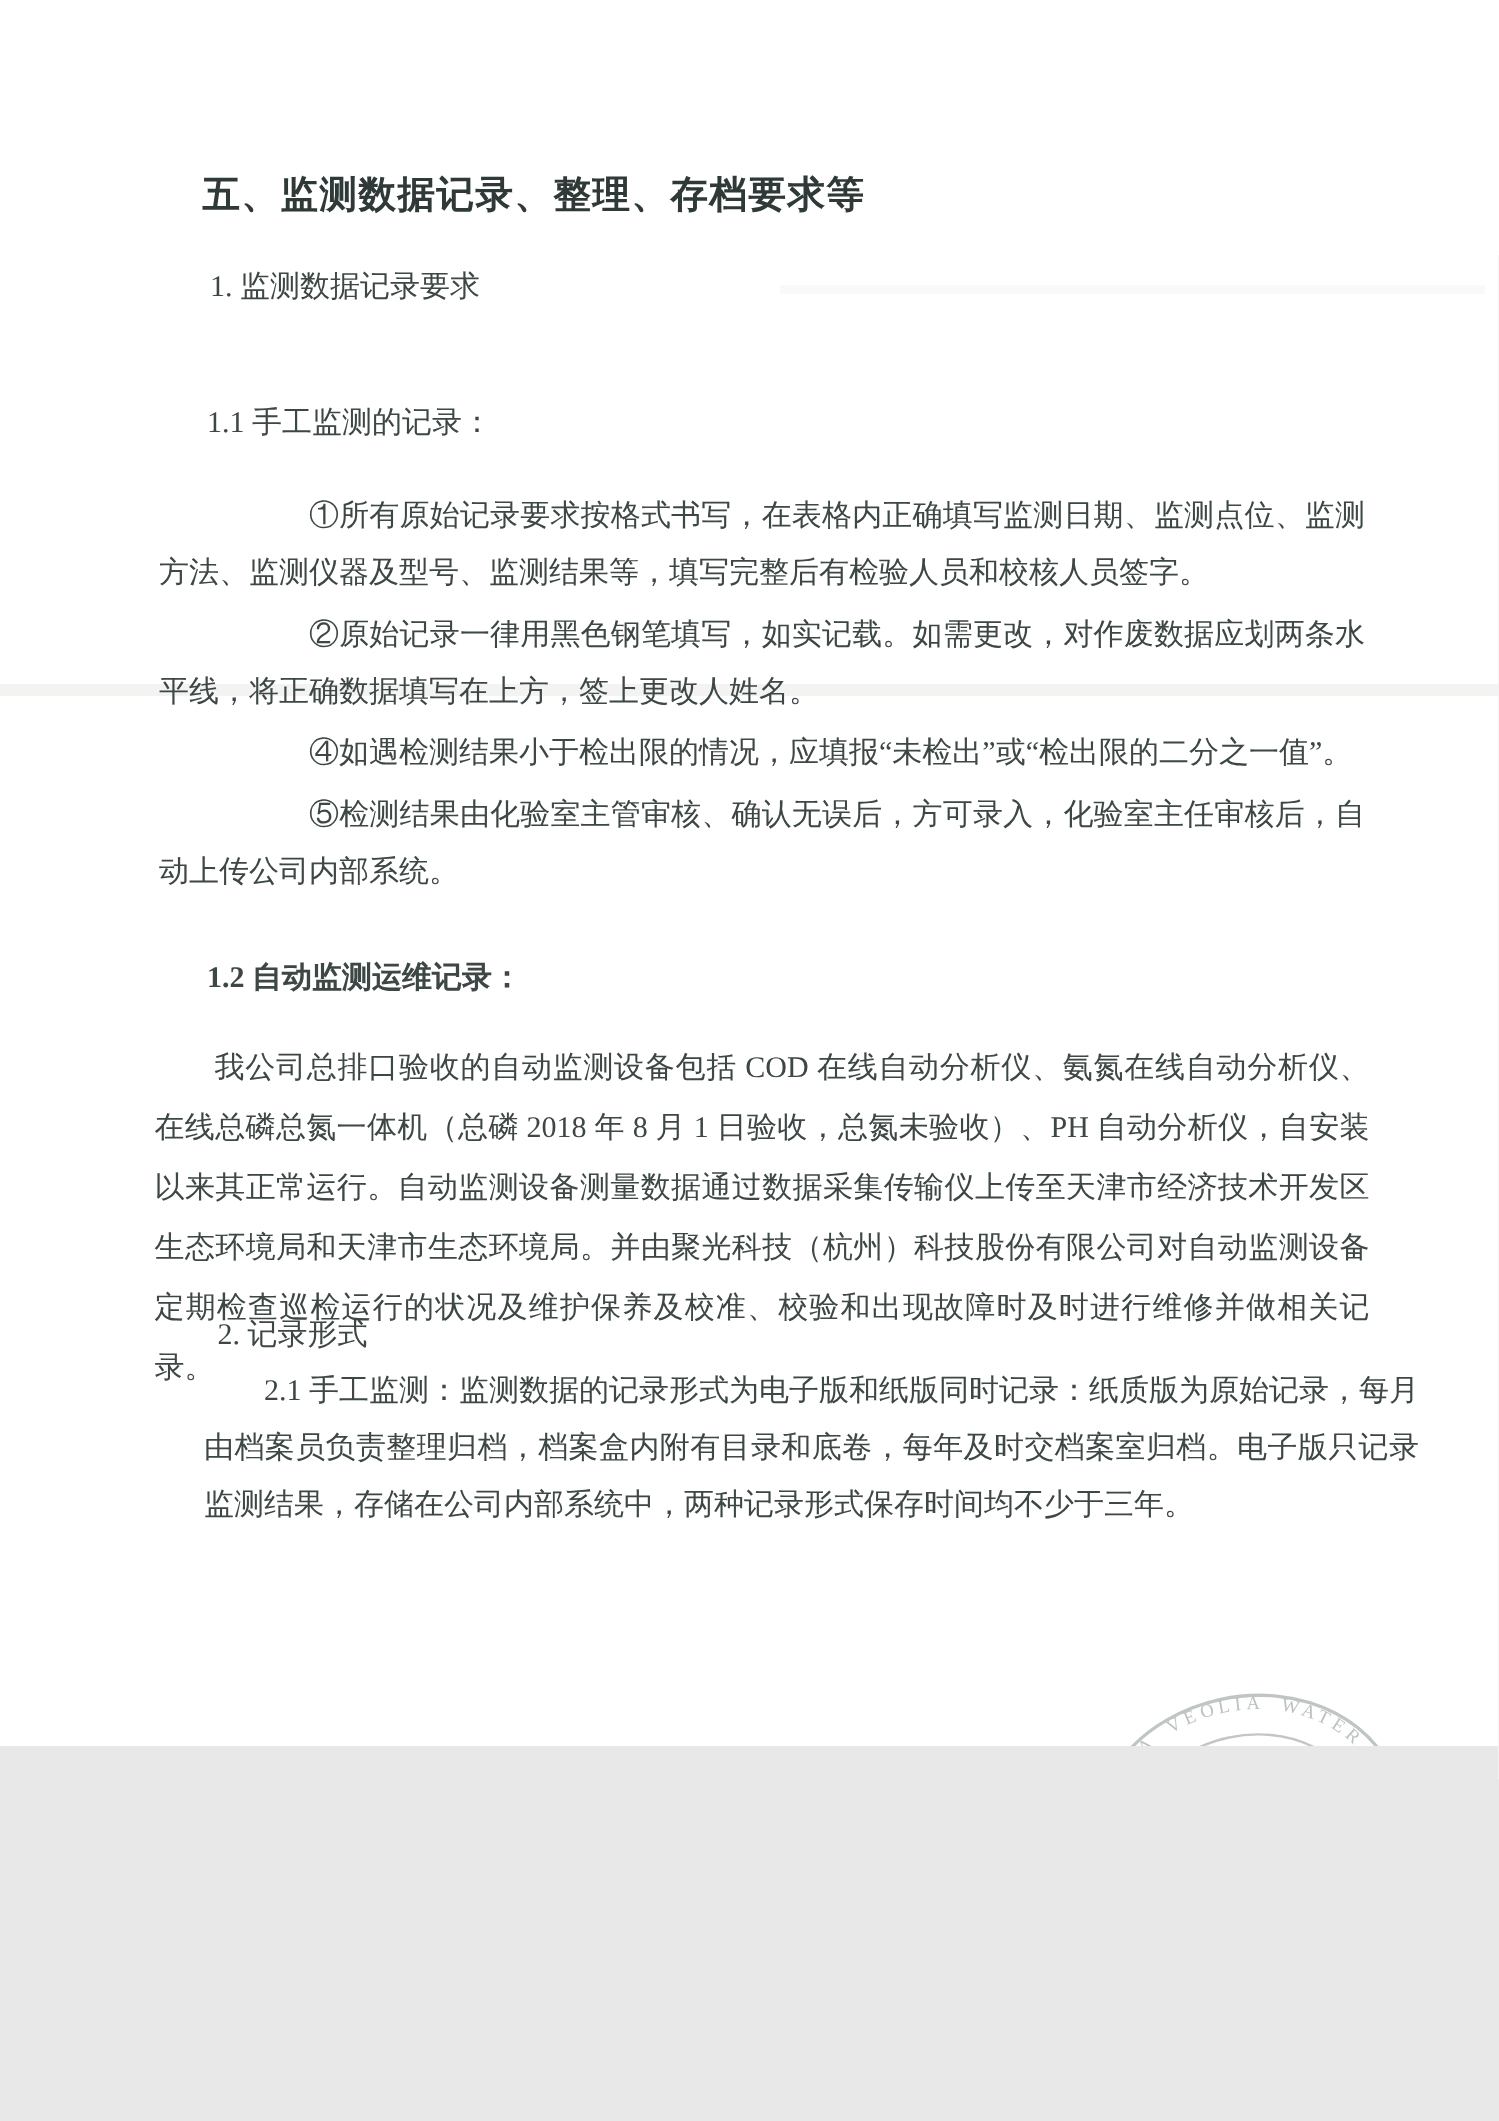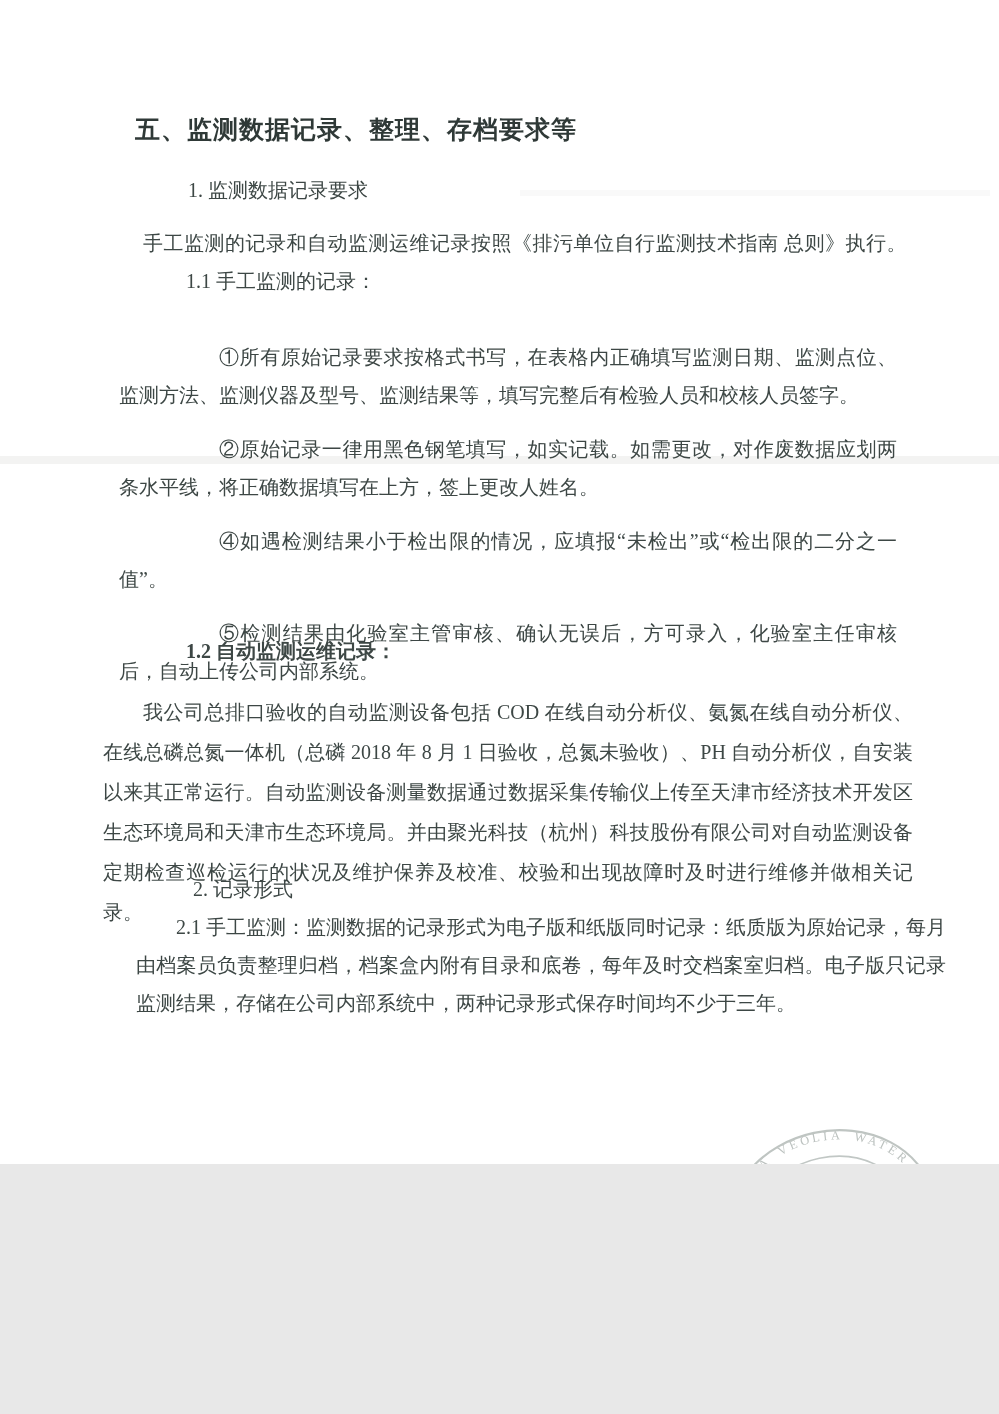--- a/index.html
+++ b/index.html
@@ -12,29 +12,29 @@
     color:#3d4745;
     padding-left:48px;
   }
   .abs{position:absolute;}
   .doc-title{
     left:135px;top:113px;
     font-family:"Liberation Sans","DejaVu Sans",sans-serif;
     font-size:25px;font-weight:700;color:#2f3937;
     letter-spacing:1px;white-space:nowrap;
   }
-  .h-num{font-size:20px;white-space:nowrap;margin-left:48px;}
+  .h-num{font-size:20px;white-space:nowrap;}
   .sec1-heading{left:140px;top:177px;}
   .sec1-intro{left:143px;top:230px;font-size:20px;white-space:nowrap;letter-spacing:0.5px;}
   .sec11-heading{left:138px;top:268px;text-align:center;}
   .items-block{
     left:103px;top:322px;width:810px;
     font-size:20px;line-height:38px;text-align:justify;
   }
-  .items-block p{margin:16px;text-indent:100px;}
+  .items-block p{margin:3px;text-indent:100px;}
   .sec12-heading{left:138px;top:638px;font-weight:bold;}
   .para-block{
     left:103px;width:810px;
     font-size:20px;text-align:justify;
   }
   .para-block p{margin:0;text-indent:40px;}
   .sec12-body{top:692px;line-height:40px;}
   .sec2-heading{left:145px;top:876px;}
   .sec21-body{top:908px;line-height:38px;margin-left:33px;}
   .sec22-body{top:1024px;line-height:38px;}
@@ -87,21 +87,20 @@
   <div class="abs smudge smudge1"></div>
   <div class="abs smudge smudge2"></div>
   <div class="abs smudge smudge3"></div>
   <div class="abs smudge smudge4"></div>
   <div class="abs smudge smudge5"></div>
 
   <div class="abs doc-title">五、监测数据记录、整理、存档要求等</div>
 
   <div class="abs h-num sec1-heading">1. 监测数据记录要求</div>
 
-  <div class="abs sec1-intro">手工监测的记录和自动监测运维记录按照《排污单位自行监测技术指南 总则》执行。</div>
 
   <div class="abs h-num sec11-heading">1.1 手工监测的记录：</div>
 
   <div class="abs items-block">
     <p>①所有原始记录要求按格式书写，在表格内正确填写监测日期、监测点位、监测方法、监测仪器及型号、监测结果等，填写完整后有检验人员和校核人员签字。</p>
     <p>②原始记录一律用黑色钢笔填写，如实记载。如需更改，对作废数据应划两条水平线，将正确数据填写在上方，签上更改人姓名。</p>
     <p>④如遇检测结果小于检出限的情况，应填报“未检出”或“检出限的二分之一值”。</p>
     <p>⑤检测结果由化验室主管审核、确认无误后，方可录入，化验室主任审核后，自动上传公司内部系统。</p>
   </div>
 

